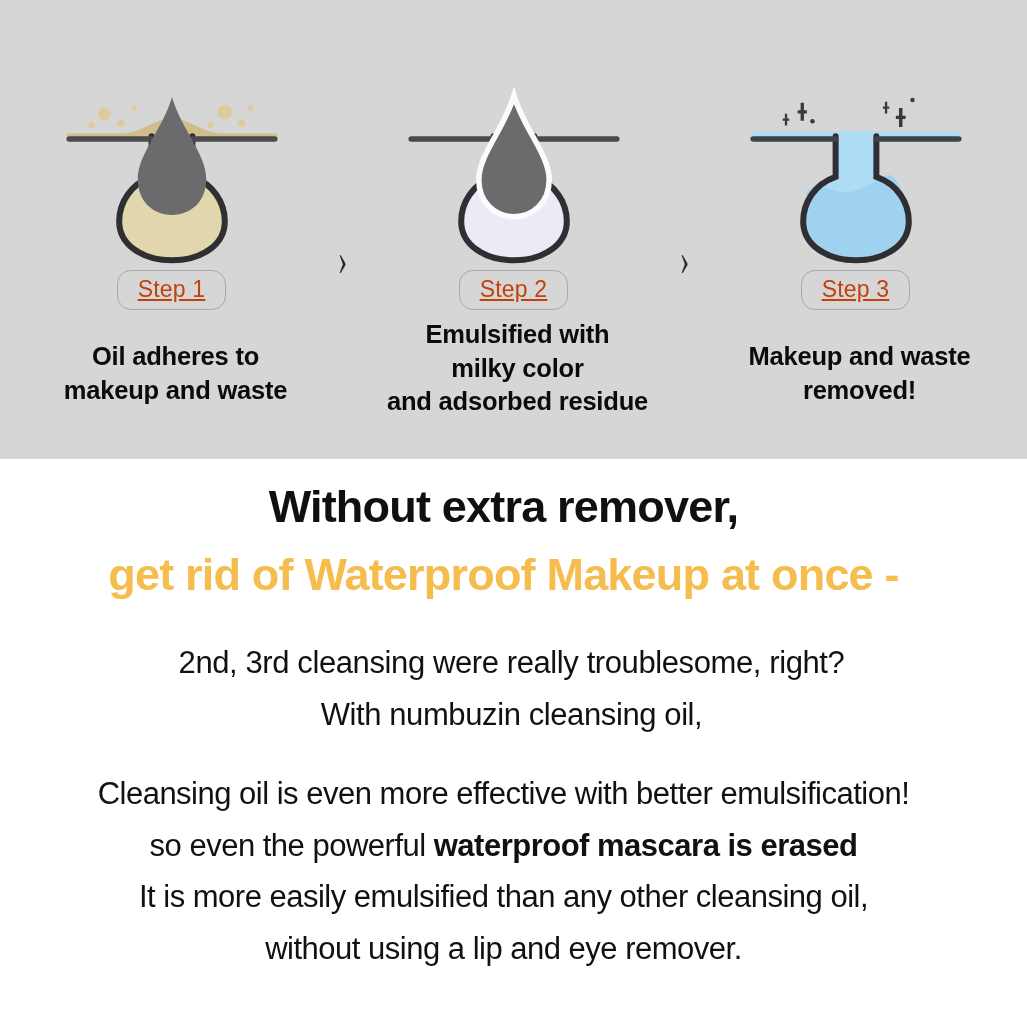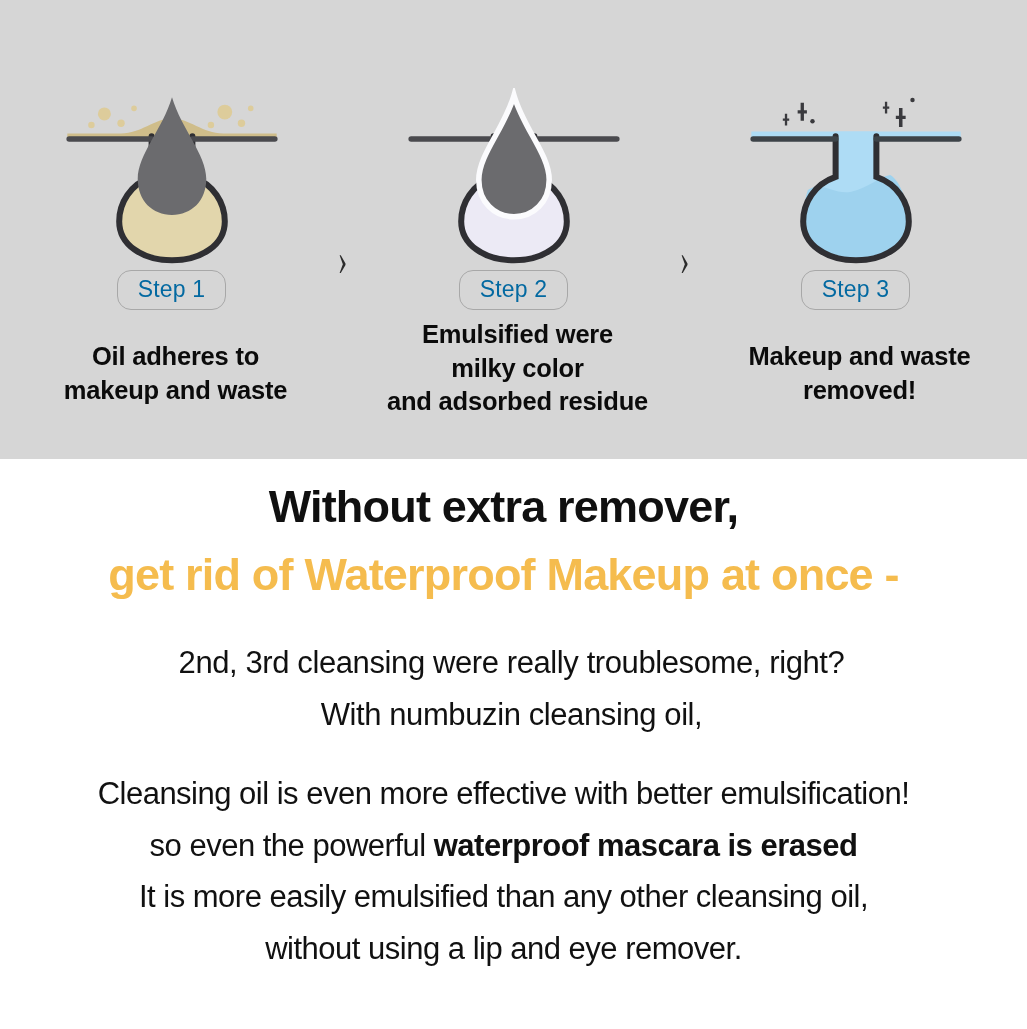--- a/index.html
+++ b/index.html
@@ -54,25 +54,26 @@
     margin-top: 88px;
   }
 
   .step-pill {
     margin-top: 6px;
     border: 1.6px solid #a8a8a8;
     border-radius: 14px;
     padding: 7px 20px 8px 20px;
     font-size: 23px;
     font-weight: 500;
-    color: #0369a1;
+    color: #c2410c;
     letter-spacing: 0.2px;
     line-height: 1;
     background: transparent;
     white-space: nowrap;
+    text-decoration: underline;
   }
 
   .chevron-sep {
     width: 42px;
     height: 310px;
     display: flex;
     align-items: flex-start;
     justify-content: center;
     padding-top: 243px;
   }
@@ -258,21 +259,21 @@
 
     </div>
 
     <div class="captions-row">
       <div class="caption-cell c1">
         <span>Oil adheres to</span><br>
         <span>makeup and waste</span>
       </div>
       <div class="caption-gap"></div>
       <div class="caption-cell c2">
-        <span>Emulsified were</span><br>
+        <span>Emulsified with</span><br>
         <span>milky color</span><br>
         <span>and adsorbed residue</span>
       </div>
       <div class="caption-gap"></div>
       <div class="caption-cell c3">
         <span>Makeup and waste</span><br>
         <span>removed!</span>
       </div>
     </div>
 

